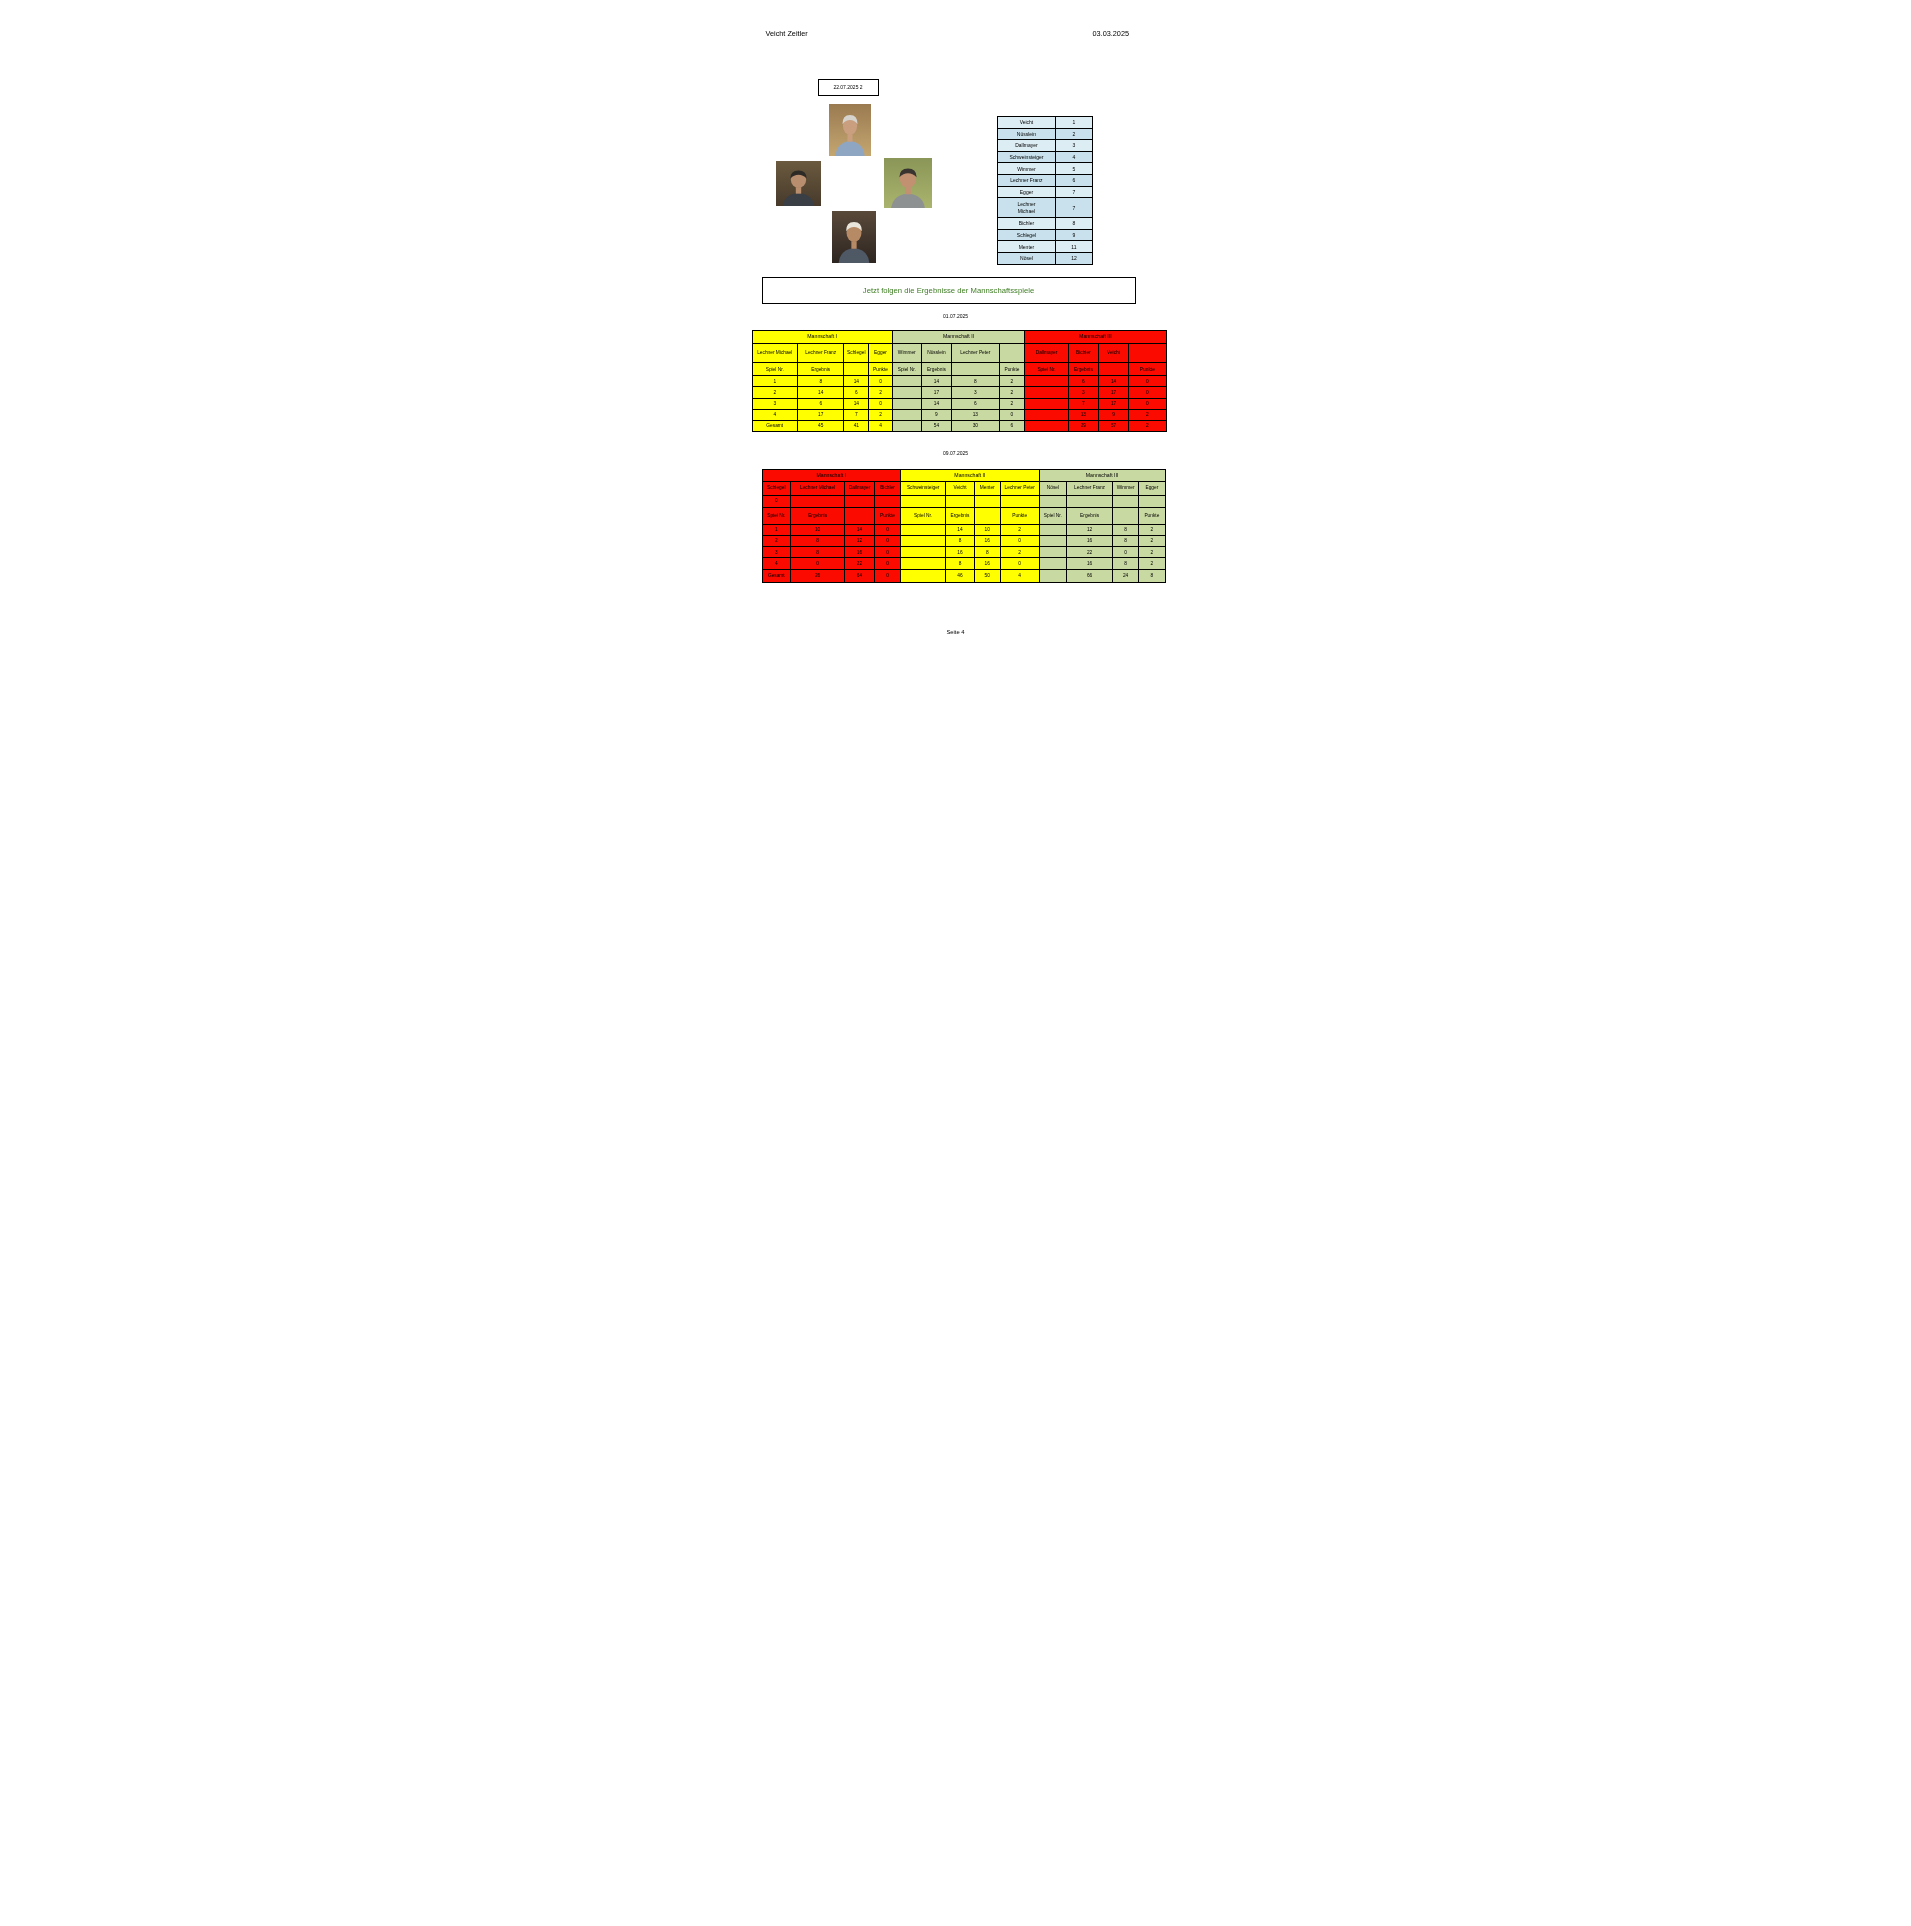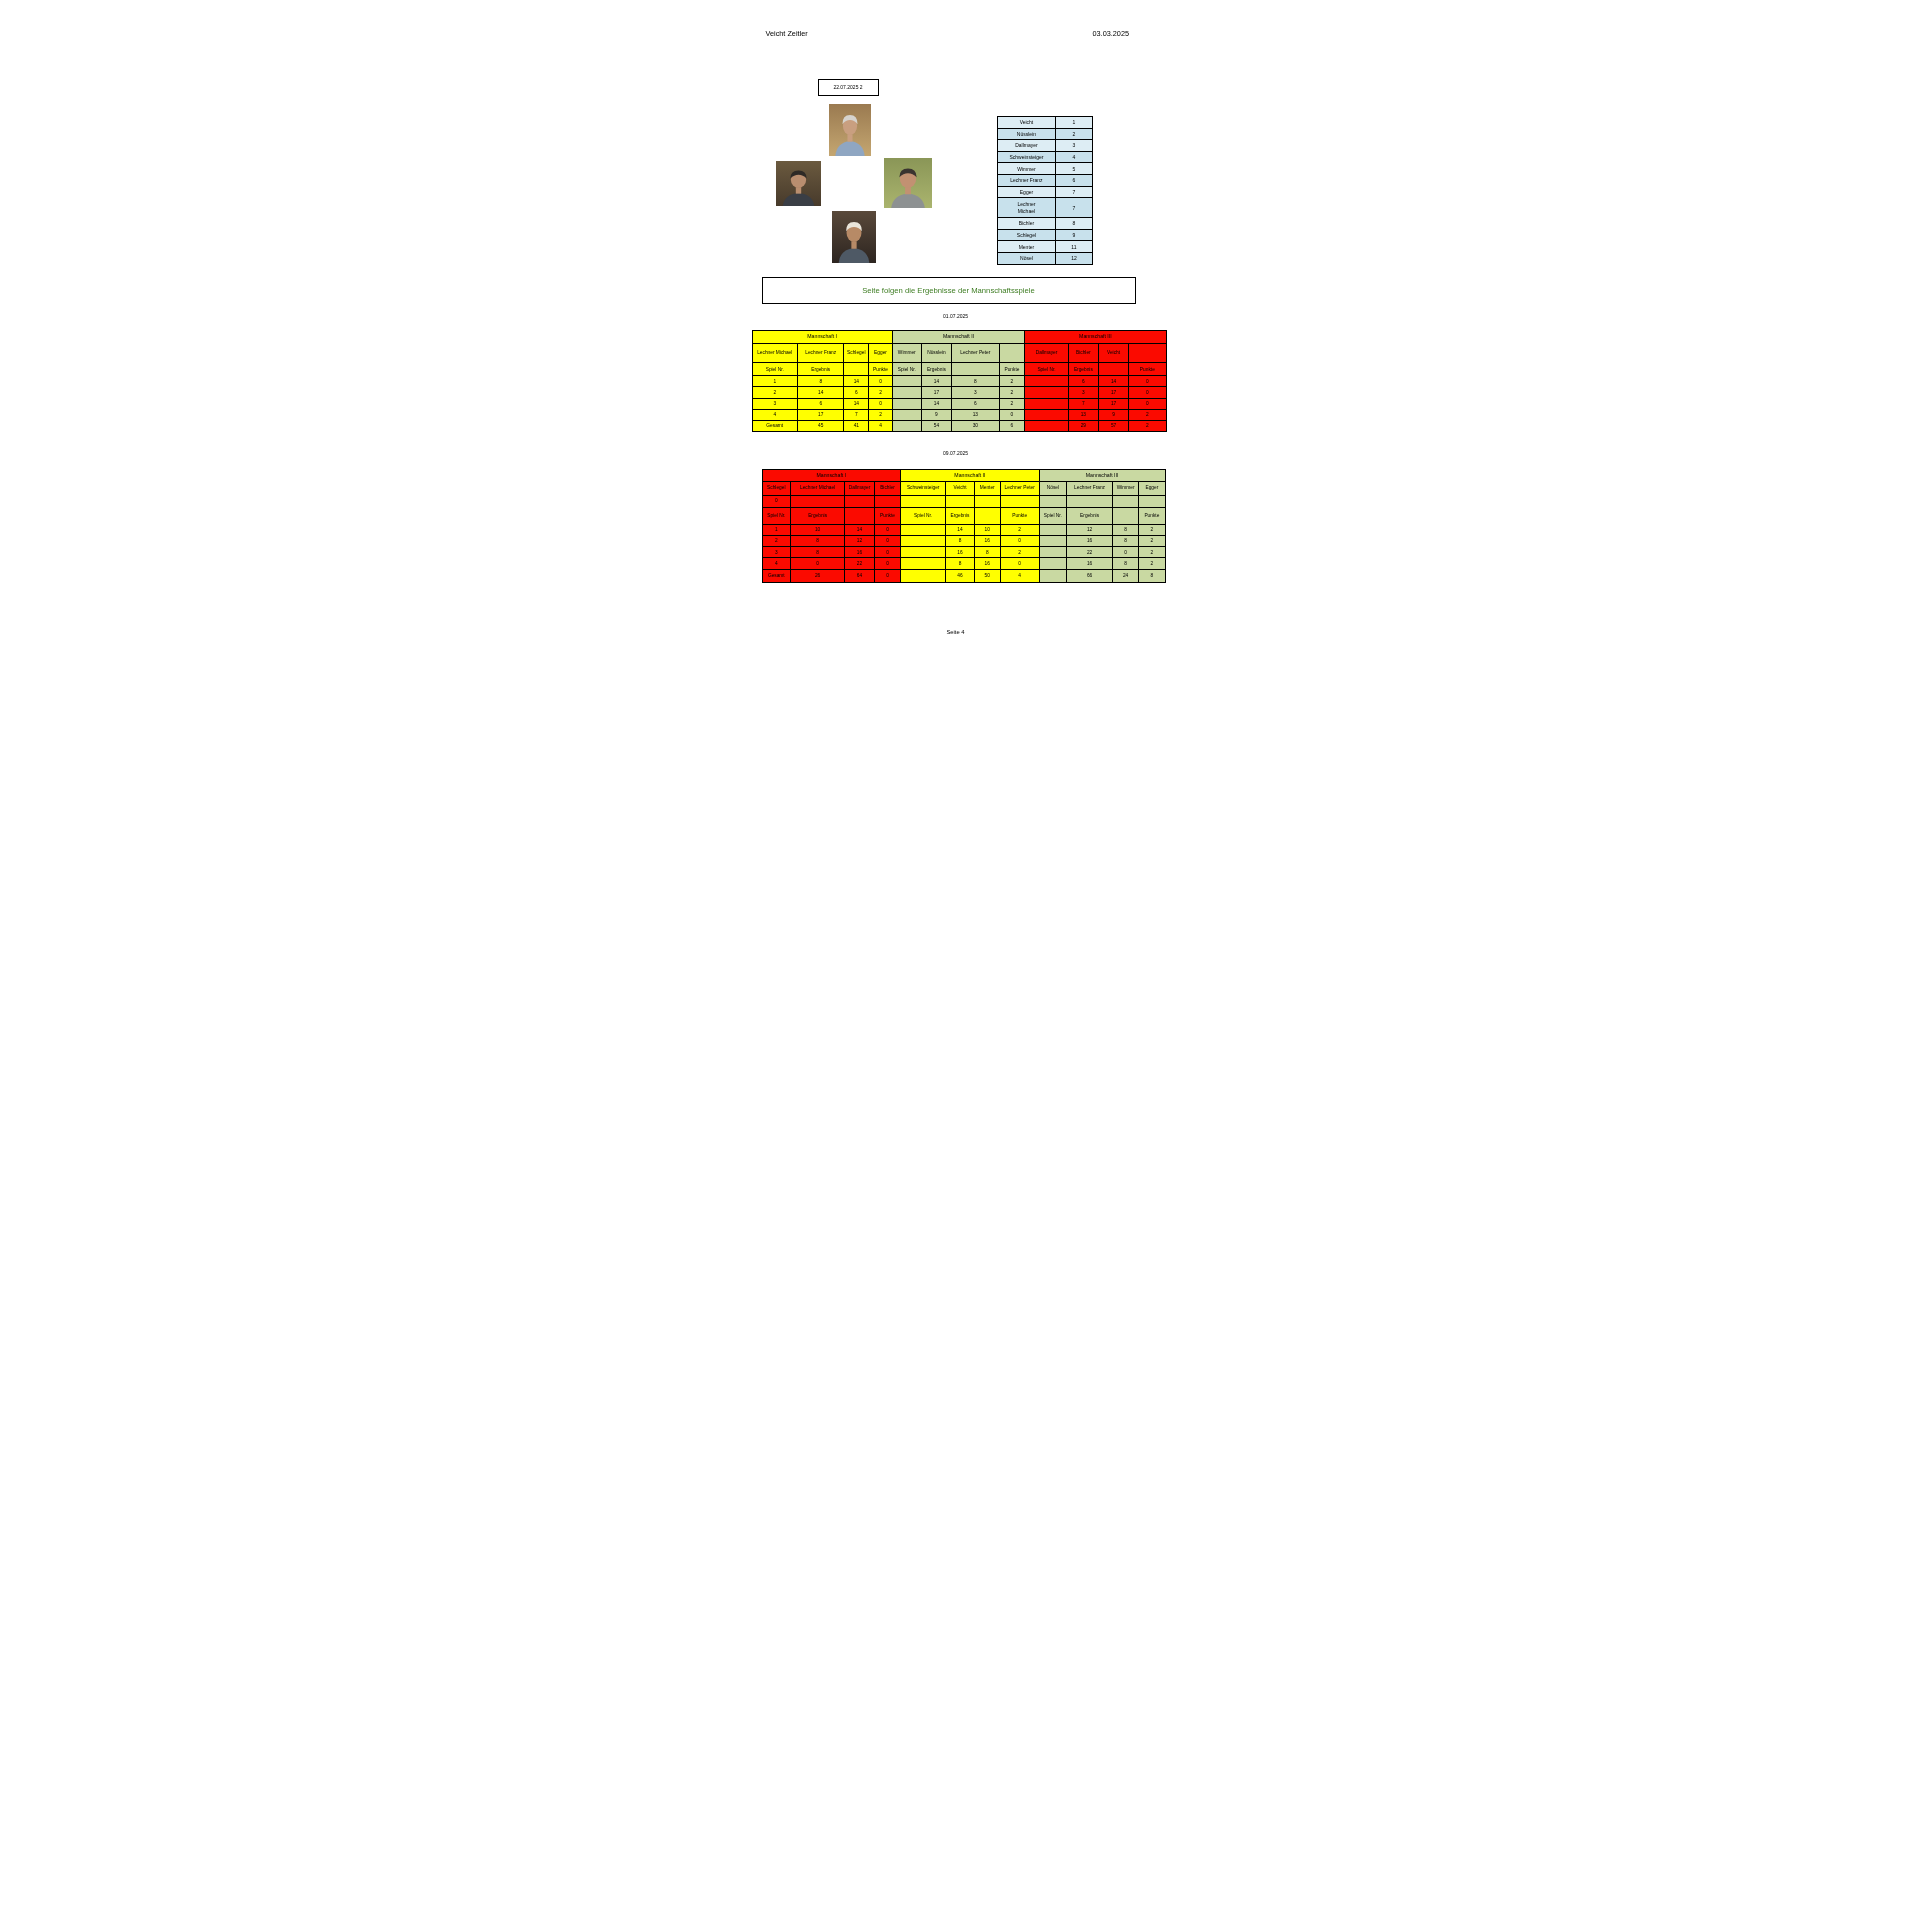--- a/index.html
+++ b/index.html
@@ -180,21 +180,21 @@
           </tr>
           <tr class="row-dark" style="height: 11.6px;">
             <td>Nösel</td>
             <td>12</td>
           </tr>
         </tbody>
     </table>
   </div>
 
   <div class="banner">
-    <span style="color: rgb(62, 125, 35);">Seite folgen die Ergebnisse der Mannschaftsspiele</span>
+    <span style="color: rgb(62, 125, 35);">Jetzt folgen die Ergebnisse der Mannschaftsspiele</span>
   </div>
 
   <div class="date-label date1">01.07.2025</div>
 
   <div class="t1-wrap">
     <table class="match" id="match-table-1">
         <colgroup>
           <col style="width: 11%;">
           <col style="width: 11.2%;">
           <col style="width: 6%;">

